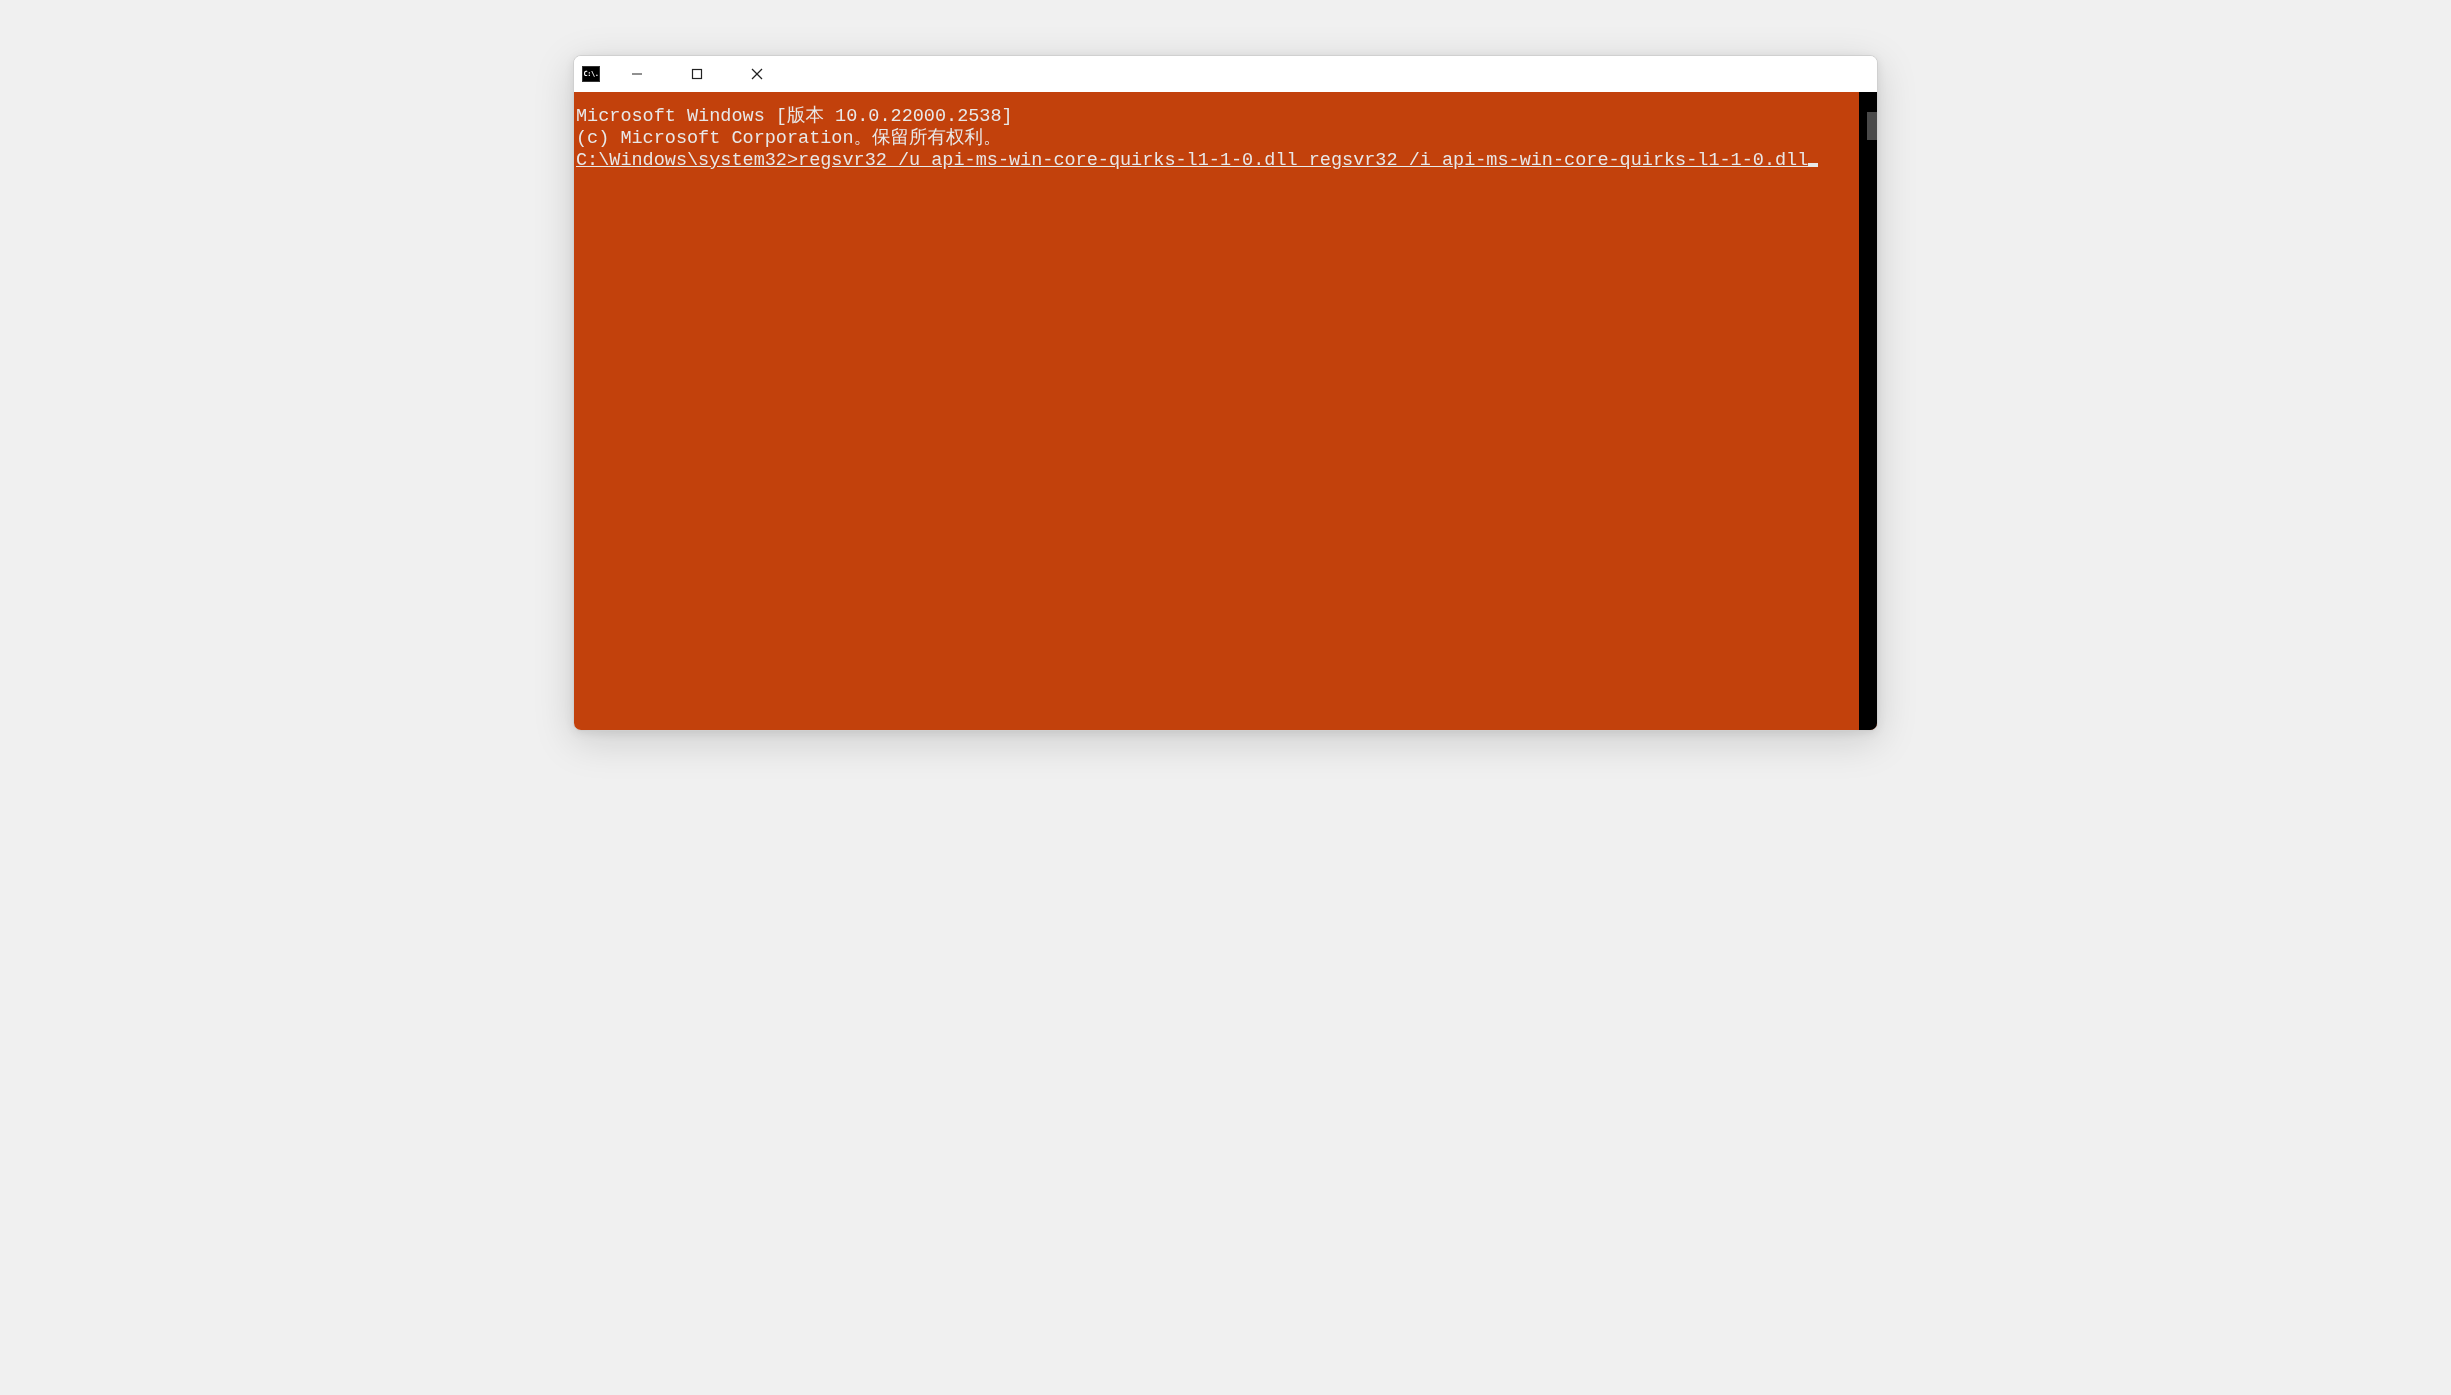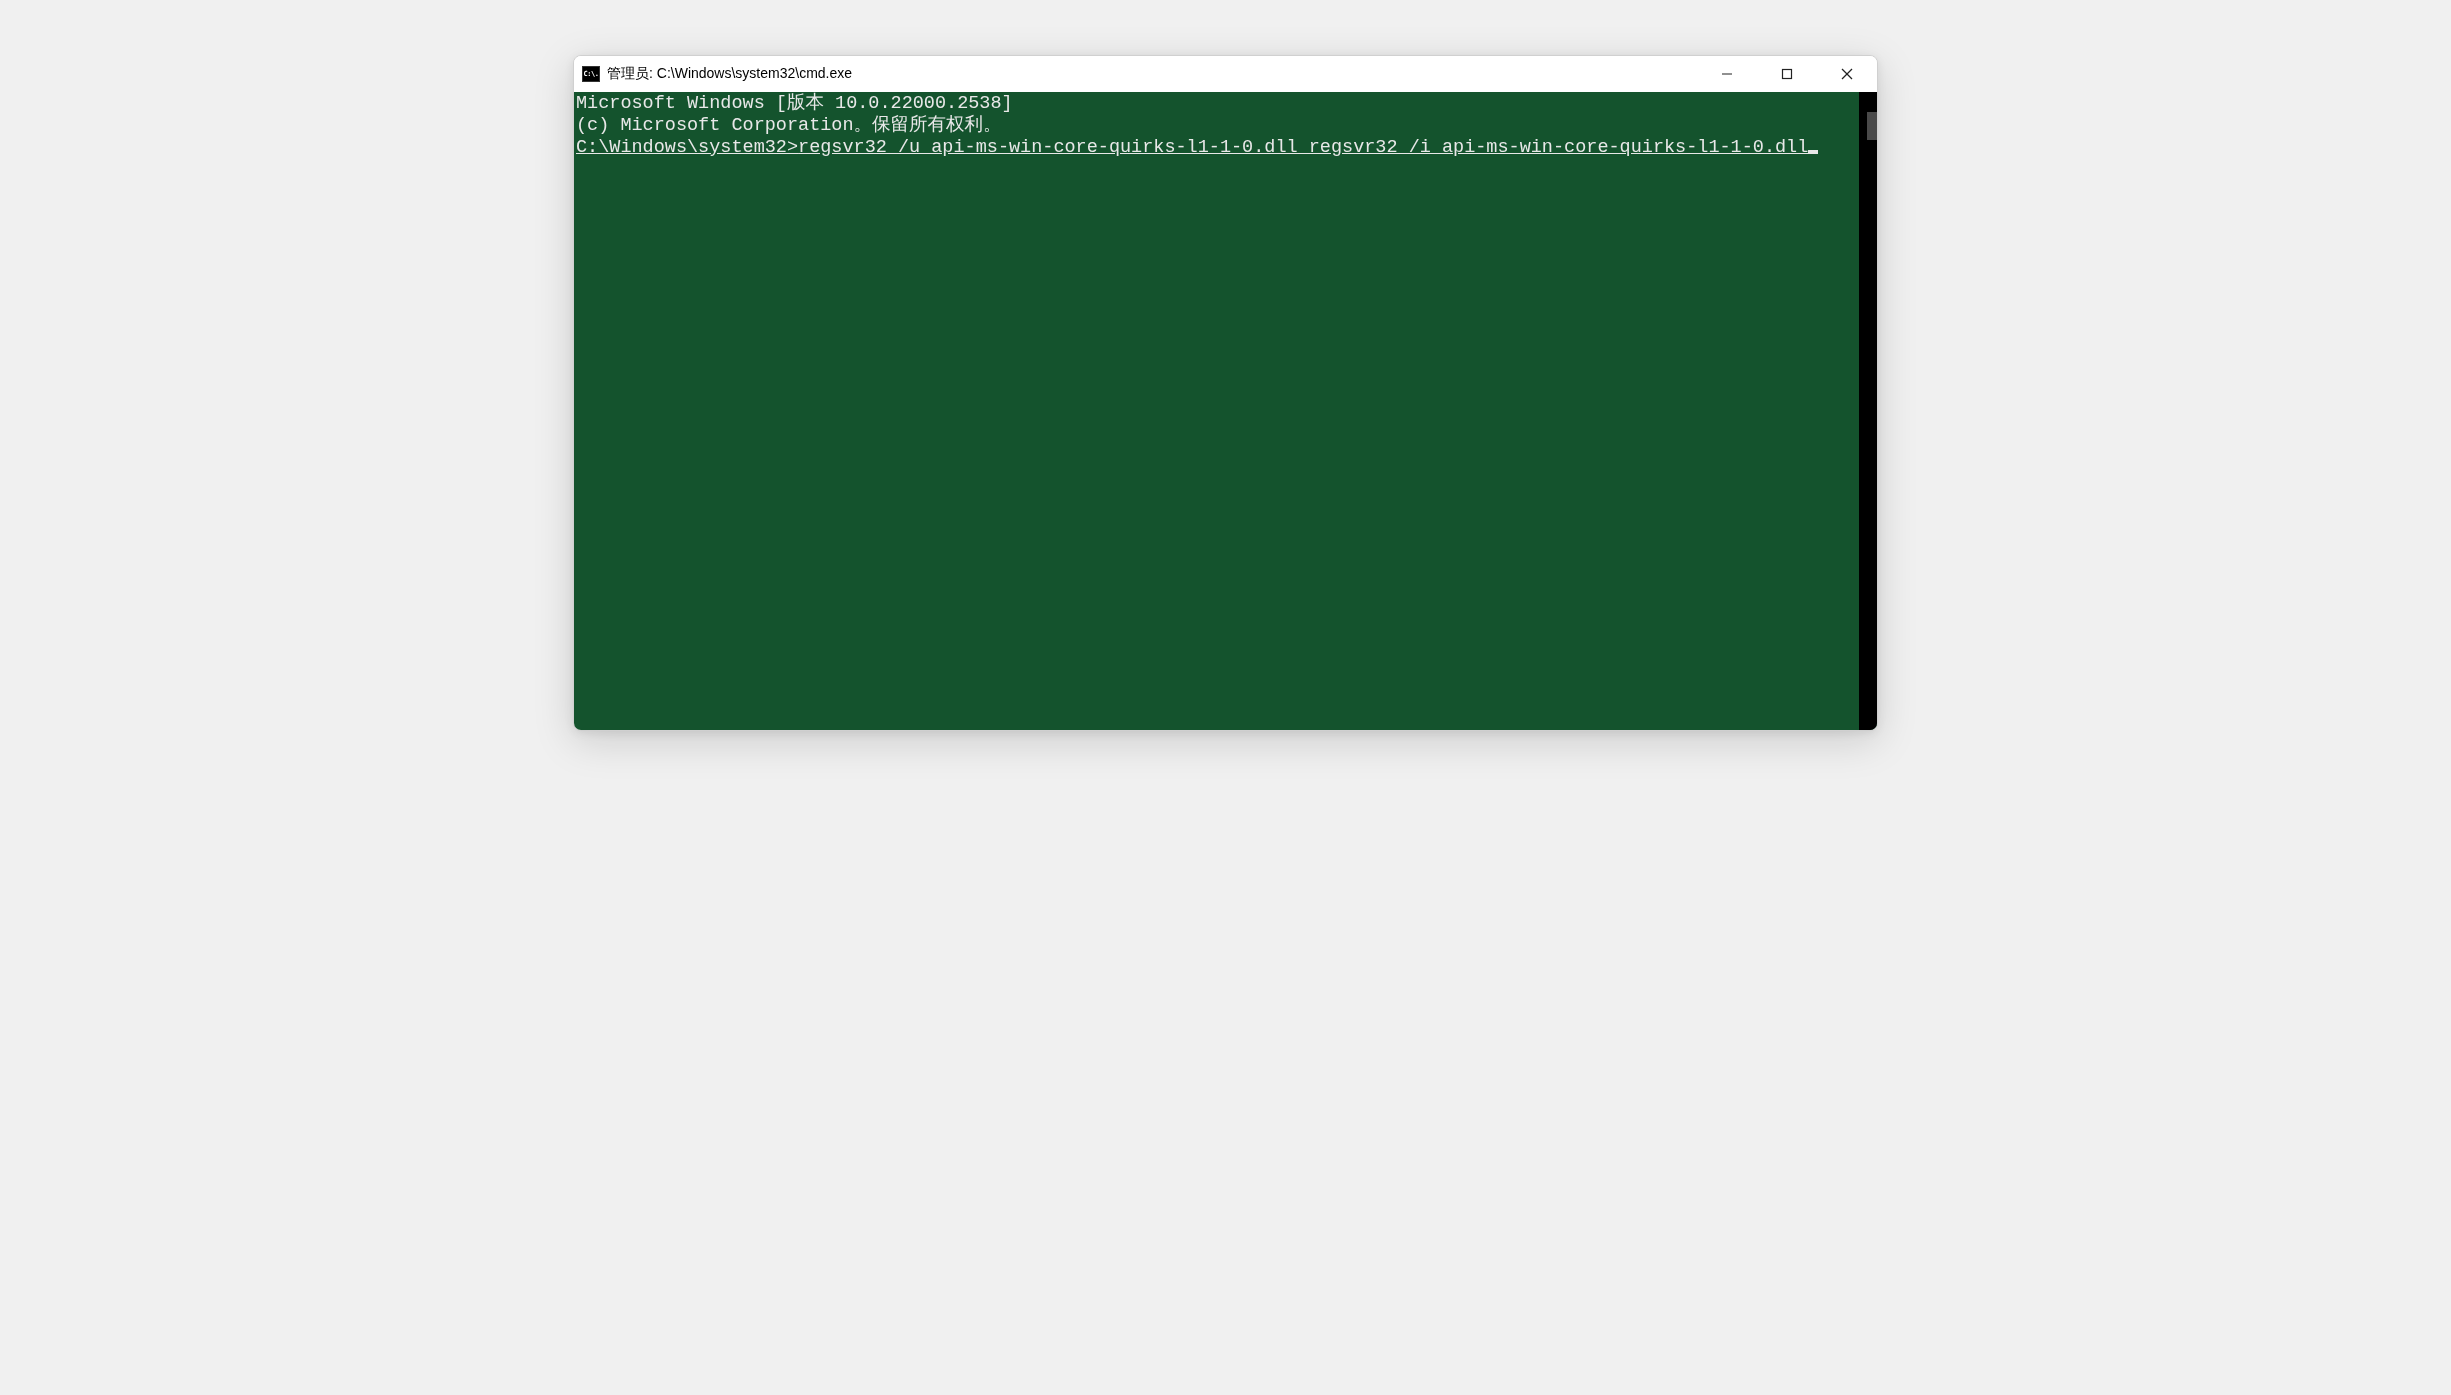--- a/index.html
+++ b/index.html
@@ -66,23 +66,23 @@
       align-items: center;
       justify-content: center;
       cursor: pointer;
       color: #222;
     }
     .ctrl-btn svg {
       width: 12px;
       height: 12px;
     }
     .terminal {
-      background: #14532d;
+      background: #c2410c;
       height: 638px;
-      padding: 1px 0 0 0;
+      padding: 14px 0 0 0;
       font-family: "NSimSun", "SimSun", Consolas, "Courier New", monospace;
       font-size: 18.5px;
       line-height: 22px;
       color: #e8e8e8;
       position: relative;
     }
     .terminal-content {
       padding: 0 2px;
       white-space: pre;
     }
@@ -120,21 +120,20 @@
     }
   </style>
 </head>
 <body>
 
 <div class="window">
   <div class="titlebar">
     <div class="titlebar-icon">
       <span class="titlebar-icon-text">C:\.</span>
     </div>
-    <div class="titlebar-title">管理员: C:\Windows\system32\cmd.exe</div>
     <div class="window-controls">
       <div class="ctrl-btn">
         <svg viewBox="0 0 12 12">
           <line x1="1" y1="6" x2="11" y2="6" stroke="currentColor" stroke-width="1.2"></line>
         </svg>
       </div>
       <div class="ctrl-btn">
         <svg viewBox="0 0 12 12">
           <rect x="1.5" y="1.5" width="9" height="9" fill="none" stroke="currentColor" stroke-width="1.2"></rect>
         </svg>

